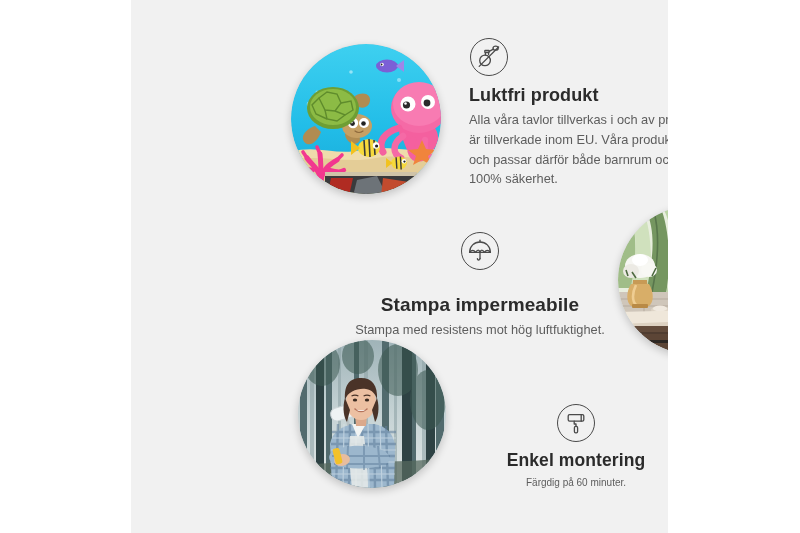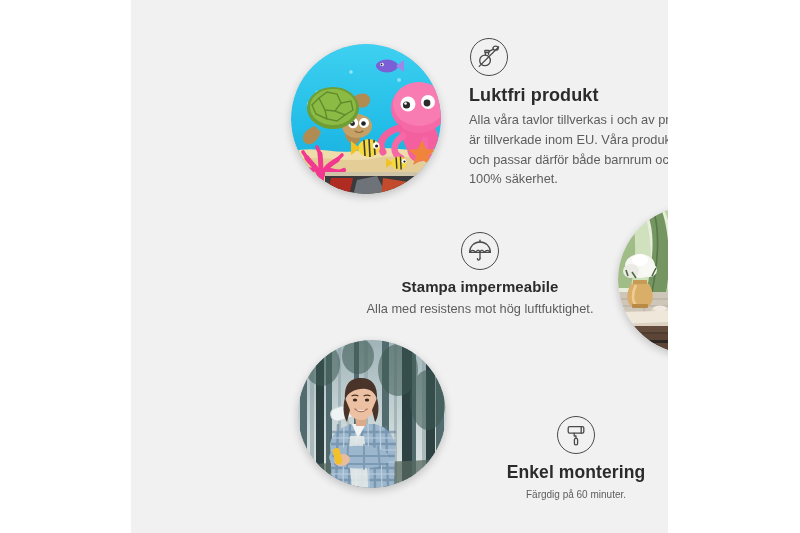--- a/index.html
+++ b/index.html
@@ -73,27 +73,27 @@
   #feature-odourless .feature-body { width: 282px; }
 
   
   #feature-waterproof {
     left: 210px;
     top: 232px;
     width: 278px;
     text-align: center;
   }
   #feature-waterproof .feature-icon { margin: 0 auto; }
-  #feature-waterproof .feature-title { font-size: 15px; margin-top: 8px; }
+  #feature-waterproof .feature-title { font-size: 19px; margin-top: 24px; }
   #feature-waterproof .feature-body { font-size: 12.8px; }
 
   
   #feature-easy-mount {
     left: 320px;
-    top: 416px;
+    top: 404px;
     width: 250px;
     text-align: center;
   }
   #feature-easy-mount .feature-icon { margin: 0 auto; }
   #feature-easy-mount .feature-title { font-size: 17.5px; margin-top: 8px; }
   #feature-easy-mount .feature-body { font-size: 10px; }
 
   
   .photo {
     position: absolute;
@@ -341,21 +341,21 @@
           <path d="M2.6,14.4 C4.6,11.6 6.8,11.6 8.6,14.4 C10.4,11.4 12.4,11.4 13,14.4 C13.7,11.4 15.7,11.4 17.4,14.4 C19.2,11.6 21.4,11.6 23.4,14.4"></path>
 
           <path d="M13,14.4 L13,20.4"></path>
 
           <path d="M13,20.4 C13,22.4 10.4,22.6 10.4,20.6"></path>
 
           <path d="M13,4 L13,2.2"></path>
         </svg>
       </div>
       <div class="feature-title">Stampa impermeabile</div>
-      <p class="feature-body">Alla med resistens mot hög luftfuktighet.</p>
+      <p class="feature-body">Stampa med resistens mot hög luftfuktighet.</p>
     </div>
 
     <div class="photo" id="photo-painter">
       <svg viewBox="0 0 148 148" xmlns="http://www.w3.org/2000/svg">
         <defs>
           <clipPath id="clipPaint">
               <circle cx="74" cy="74" r="74"></circle>
             </clipPath>
           <linearGradient id="forestGrad" x1="0" y1="0" x2="0" y2="1">
             <stop offset="0%" stop-color="#9fb3b8"></stop>

